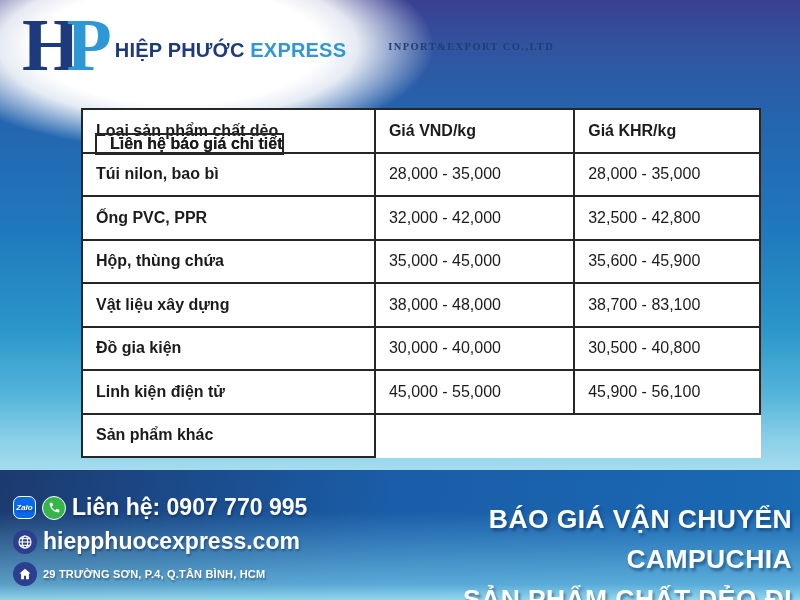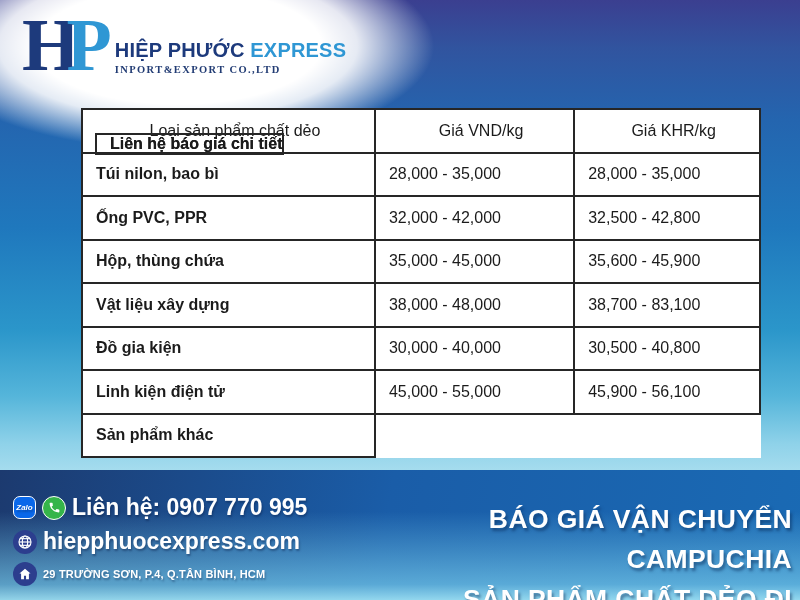--- a/index.html
+++ b/index.html
@@ -12,38 +12,38 @@
   }
   
   .logo-glow{
     position:absolute;left:-78px;top:-58px;width:512px;height:208px;
     background:radial-gradient(closest-side,#ffffff 56%,rgba(255,255,255,.88) 70%,rgba(255,255,255,0) 100%);
   }
   .logo{position:absolute;left:22px;top:8px;display:flex;align-items:flex-start;z-index:3;}
   .monogram{font-family:"Liberation Serif",serif;font-weight:700;font-size:74px;line-height:1;display:flex;}
   .mono-h{color:#1d3a7c;}
   .mono-p{color:#2f97d4;margin-left:-13px;}
-  .logo-names{display:flex;flex-direction:column;margin-left:3px;padding-top:31px;}
+  .logo-names{display:flex;flex-direction:row;margin-left:3px;padding-top:31px;gap:42px;}
   .logo-name-line{font-size:20px;font-weight:800;white-space:nowrap;letter-spacing:.2px;}
   .name-primary{color:#1d3a7c;}
   .name-accent{color:#2f97d4;}
   .logo-tagline{
     font-family:"Liberation Serif",serif;font-size:10.5px;font-weight:700;
     color:#223c74;letter-spacing:1.4px;text-align:left;margin-top:2px;white-space:nowrap;
   }
   
   .price-table{
     position:absolute;left:81px;top:108px;width:680px;height:350px;
     border-collapse:collapse;table-layout:fixed;background:#ffffff;z-index:2;
   }
   .price-table th,.price-table td{
     border:2px solid #262626;padding:0 0 0 13px;text-align:left;
     font-size:16px;color:#1b1b1b;vertical-align:middle;white-space:nowrap;
   }
-  .price-table th{font-weight:400;text-align:center;}
+  .price-table th{font-weight:700;}
   .cell-product{font-weight:700;}
   .cell-price{font-weight:400;}
   .cell-price.contact{font-weight:700;text-align:right;}
   
   .footer{
     position:absolute;left:0;top:470px;width:800px;height:130px;z-index:4;
     background:
       linear-gradient(180deg,rgba(20,50,110,0) 32%,rgba(120,205,236,.68) 88%,rgba(160,228,245,.9) 100%),
       linear-gradient(100deg,#1c3a6f 0%,#1a5da8 48%,#1a6ab4 100%);
   }

